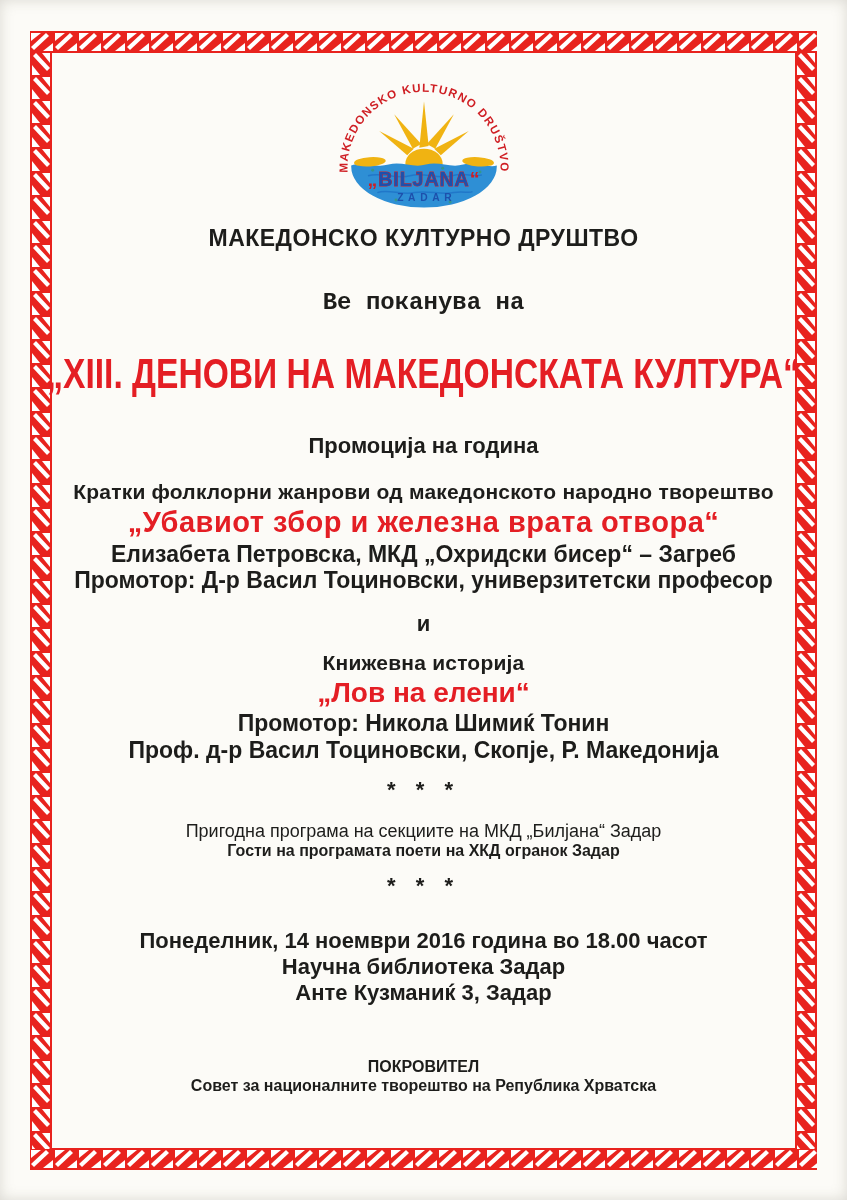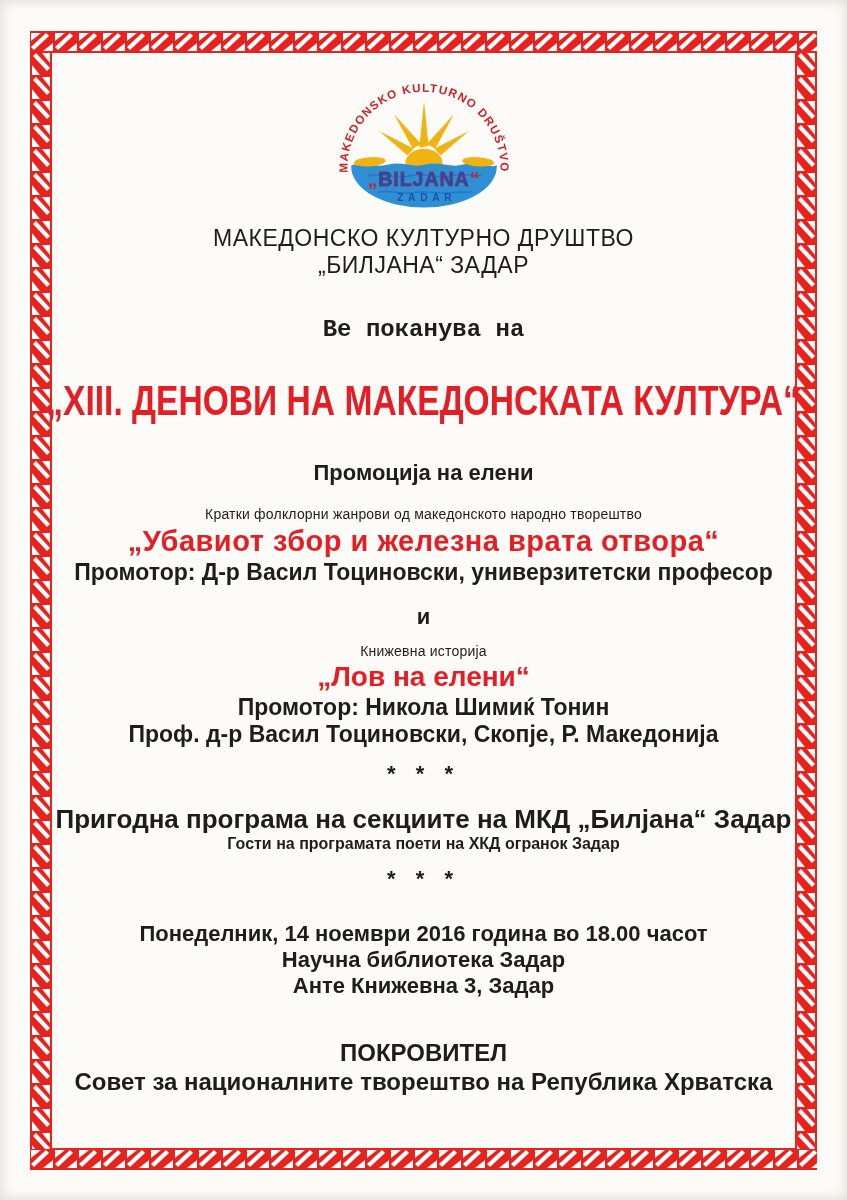--- a/index.html
+++ b/index.html
@@ -27,40 +27,40 @@
   .strip-bottom{left:30px; top:1148px;  width:787px; height:22px;}
   .strip-left  {left:30px; top:52px;    width:22px;  height:1097px;}
   .strip-right {left:795px;top:52px;    width:22px;  height:1097px;}
   
   .content{
     position:absolute; left:52px; top:53px; right:52px; bottom:52px;
     display:flex; flex-direction:column; align-items:center;
     text-align:center;
   }
   .logo-wrap{margin-top:22px; width:200px; height:140px;}
-  .org-name{margin-top:10px; font-size:23px; font-weight:normal; line-height:1.18; letter-spacing:.5px;}
+  .org-name{margin-top:10px; font-size:23px; font-weight:bold; line-height:1.18; letter-spacing:.5px;}
   .invite{margin-top:37px; font-size:24px; font-weight:bold;font-family:Liberation Mono, monospace;}
   .event-title{margin-top:37px; font-size:42px; font-weight:bold; color:var(--accent-red); line-height:1; white-space:nowrap;}
   .event-title .condense{display:inline-block; transform:scaleX(.80); transform-origin:center;}
   .subtitle{margin-top:38px; font-size:22px; font-weight:bold;}
   .book1{margin-top:20px;}
-  .book-intro{font-size:14px; font-weight:normal; line-height:1.2; letter-spacing:.2px;text-align:center;}
+  .book-intro{font-size:21px; font-weight:bold; line-height:1.2; letter-spacing:.2px;text-align:center;}
   .book1 .book-title{font-size:29px; font-weight:bold; color:var(--accent-red); line-height:1.25; letter-spacing:.5px;text-align:center;}
   .book-line{font-size:23px; font-weight:bold; line-height:1.15;}
   .connector{margin-top:18px; font-size:22px; font-weight:bold;}
   .book2{margin-top:13px;}
   .book2 .book-title{font-size:28px; font-weight:bold; color:var(--accent-red); line-height:1.1; padding:2px 0;}
   .sep{font-size:22px; font-weight:bold; letter-spacing:7px;}
   .sep.first{margin-top:14px;}
   .sep.second{margin-top:13px;}
   .program{margin-top:18px;}
-  .program-line1{font-size:26px; font-weight:bold; line-height:1.15;}
+  .program-line1{font-size:18px; font-weight:normal; line-height:1.15;}
   .program-line2{font-size:16px; font-weight:bold; line-height:1.15;}
   .details{margin-top:29px; font-size:22px; font-weight:bold; line-height:1.18;}
-  .patron{margin-top:40px; font-size:24px; font-weight:bold; line-height:1.18;}
+  .patron{margin-top:52px; font-size:16px; font-weight:bold; line-height:1.18;}
   
   .arc-text{fill:#cf1f24; font-size:12.5px; font-weight:bold; letter-spacing:1.4px;}
   .sun{fill:var(--logo-yellow);}
   .sea{fill:var(--logo-sea-blue);}
   .sea-wave{stroke:#1565c0; stroke-width:1.6; fill:none; opacity:.55;}
   .speck{fill:#3a9e4d; opacity:.55;}
   .logo-name{fill:var(--logo-blue); font-size:21px; font-weight:bold; letter-spacing:1px;
              paint-order:stroke; stroke:#cf1f24; stroke-width:.9px;}
   .logo-name .q{fill:#cf1f24; stroke:none;}
   .logo-city{fill:var(--logo-blue); font-size:11px; font-weight:bold; letter-spacing:5px;}
@@ -135,34 +135,34 @@
         <textPath href="#arcPath" startOffset="50%" text-anchor="middle">MAKEDONSKO KULTURNO DRUŠTVO</textPath>
       </text>
 
       <text class="logo-name" x="100" y="119" text-anchor="middle"><tspan class="q">„</tspan><tspan>BILJANA</tspan><tspan class="q">“</tspan></text>
       <text class="logo-city" x="103" y="135" text-anchor="middle">ZADAR</text>
     </svg>
   </div>
 
   <div class="org-name">
     <div>МАКЕДОНСКО КУЛТУРНО ДРУШТВО</div>
-    <div>„БИЛЈАНА“ ЗАДАР</div>
   </div>
 
   <div class="invite">Ве поканува на</div>
 
   <div class="event-title">
     <span class="condense">„XIII. ДЕНОВИ НА МАКЕДОНСКАТА КУЛТУРА“</span>
   </div>
 
-  <div class="subtitle">Промоција на елени</div>
+  <div class="subtitle">Промоција на година</div>
 
   <div class="book1">
     <div class="book-intro">Кратки фолклорни жанрови од македонското народно творештво</div>
     <div class="book-title">„Убавиот збор и железна врата отвора“</div>
+    <div class="book-line">Елизабета Петровска, МКД „Охридски бисер“ – Загреб</div>
     <div class="book-line">Промотор: Д-р Васил Тоциновски, универзитетски професор</div>
   </div>
 
   <div class="connector">и</div>
 
   <div class="book2">
     <div class="book-intro">Книжевна историја</div>
     <div class="book-title">„Лов на елени“</div>
     <div class="book-line">Промотор: Никола Шимиќ Тонин</div>
     <div class="book-line">Проф. д-р Васил Тоциновски, Скопје, Р. Македонија</div>
@@ -173,21 +173,21 @@
   <div class="program">
     <div class="program-line1">Пригодна програма на секциите на МКД „Билјана“ Задар</div>
     <div class="program-line2">Гости на програмата поети на ХКД огранок Задар</div>
   </div>
 
   <div class="sep second">* * *</div>
 
   <div class="details">
     <div>Понеделник, 14 ноември 2016 година во 18.00 часот</div>
     <div>Научна библиотека Задар</div>
-    <div>Анте Книжевна 3, Задар</div>
+    <div>Анте Кузманиќ 3, Задар</div>
   </div>
 
   <div class="patron">
     <div>ПОКРОВИТЕЛ</div>
     <div>Совет за националните творештво на Република Хрватска</div>
   </div>
 
 </div>
 
 </body></html>

